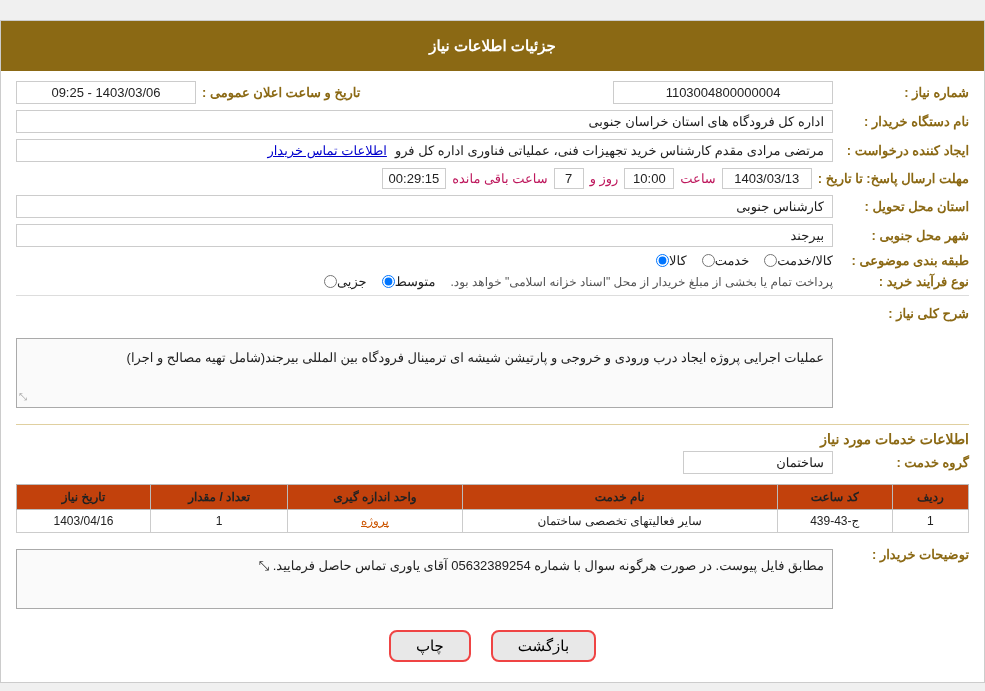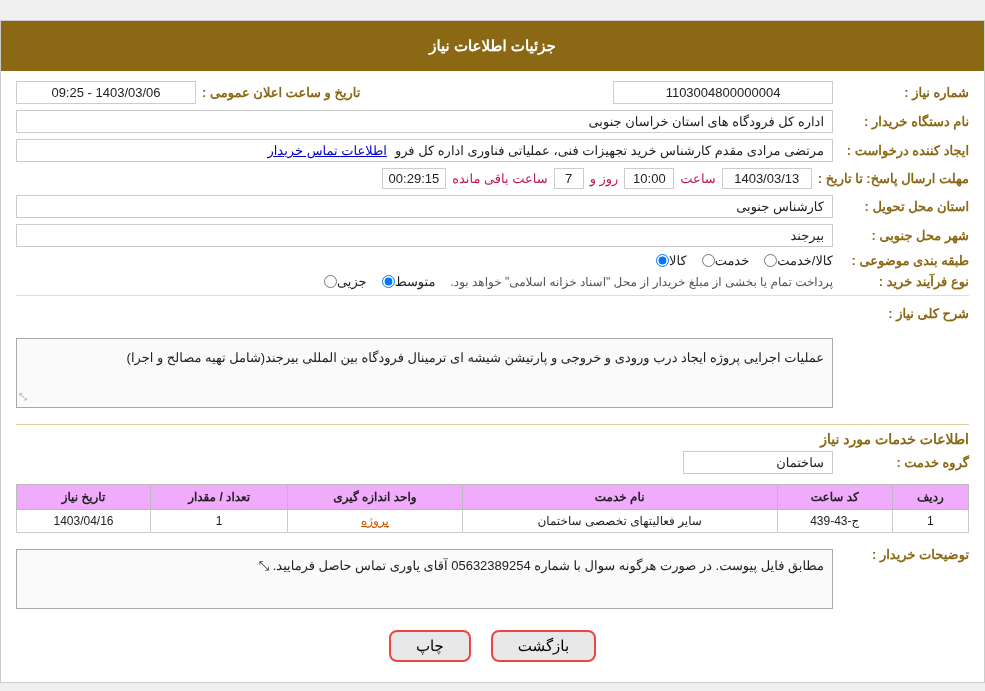--- a/index.html
+++ b/index.html
@@ -93,21 +93,21 @@
     }
     .table-section {
       margin: 10px 0;
     }
     table {
       width: 100%;
       border-collapse: collapse;
       font-size: 12px;
     }
     table th {
-      background: #f0abfc;
+      background: #c2410c;
       border: 1px solid #bbb;
       padding: 5px 8px;
       text-align: center;
       font-weight: bold;
     }
     table td {
       border: 1px solid #ccc;
       padding: 4px 8px;
       text-align: center;
     }

